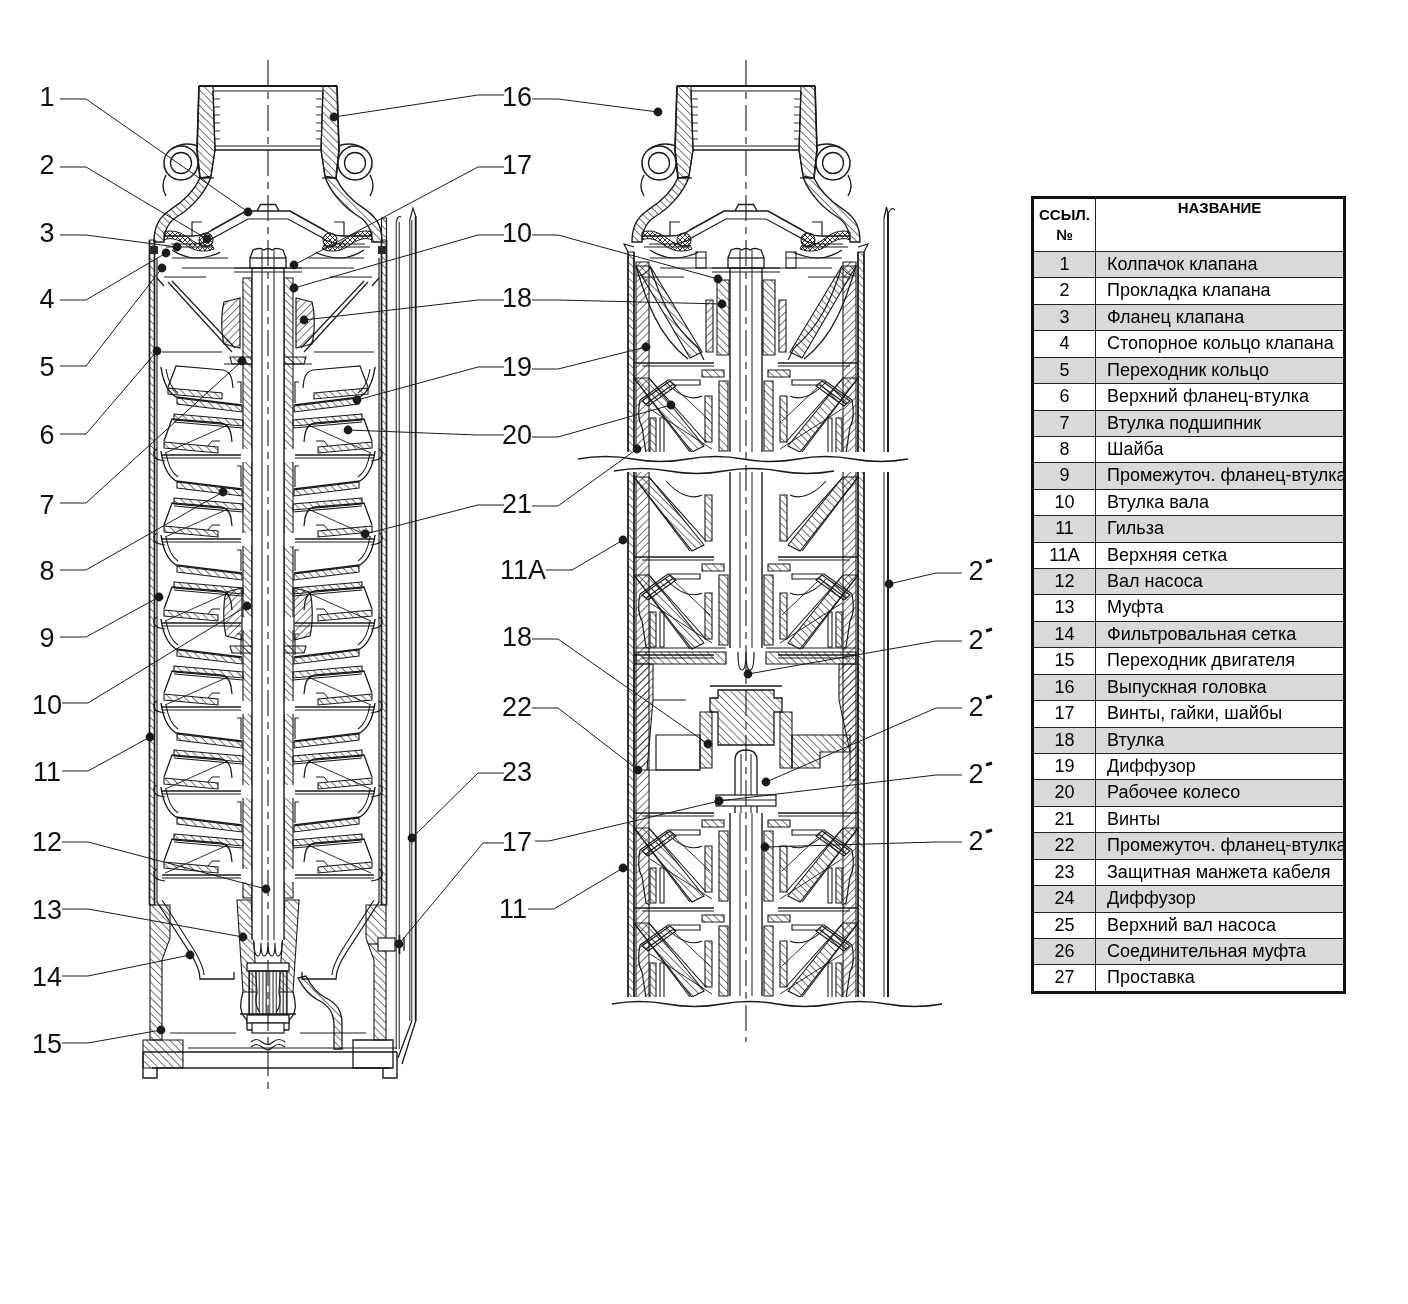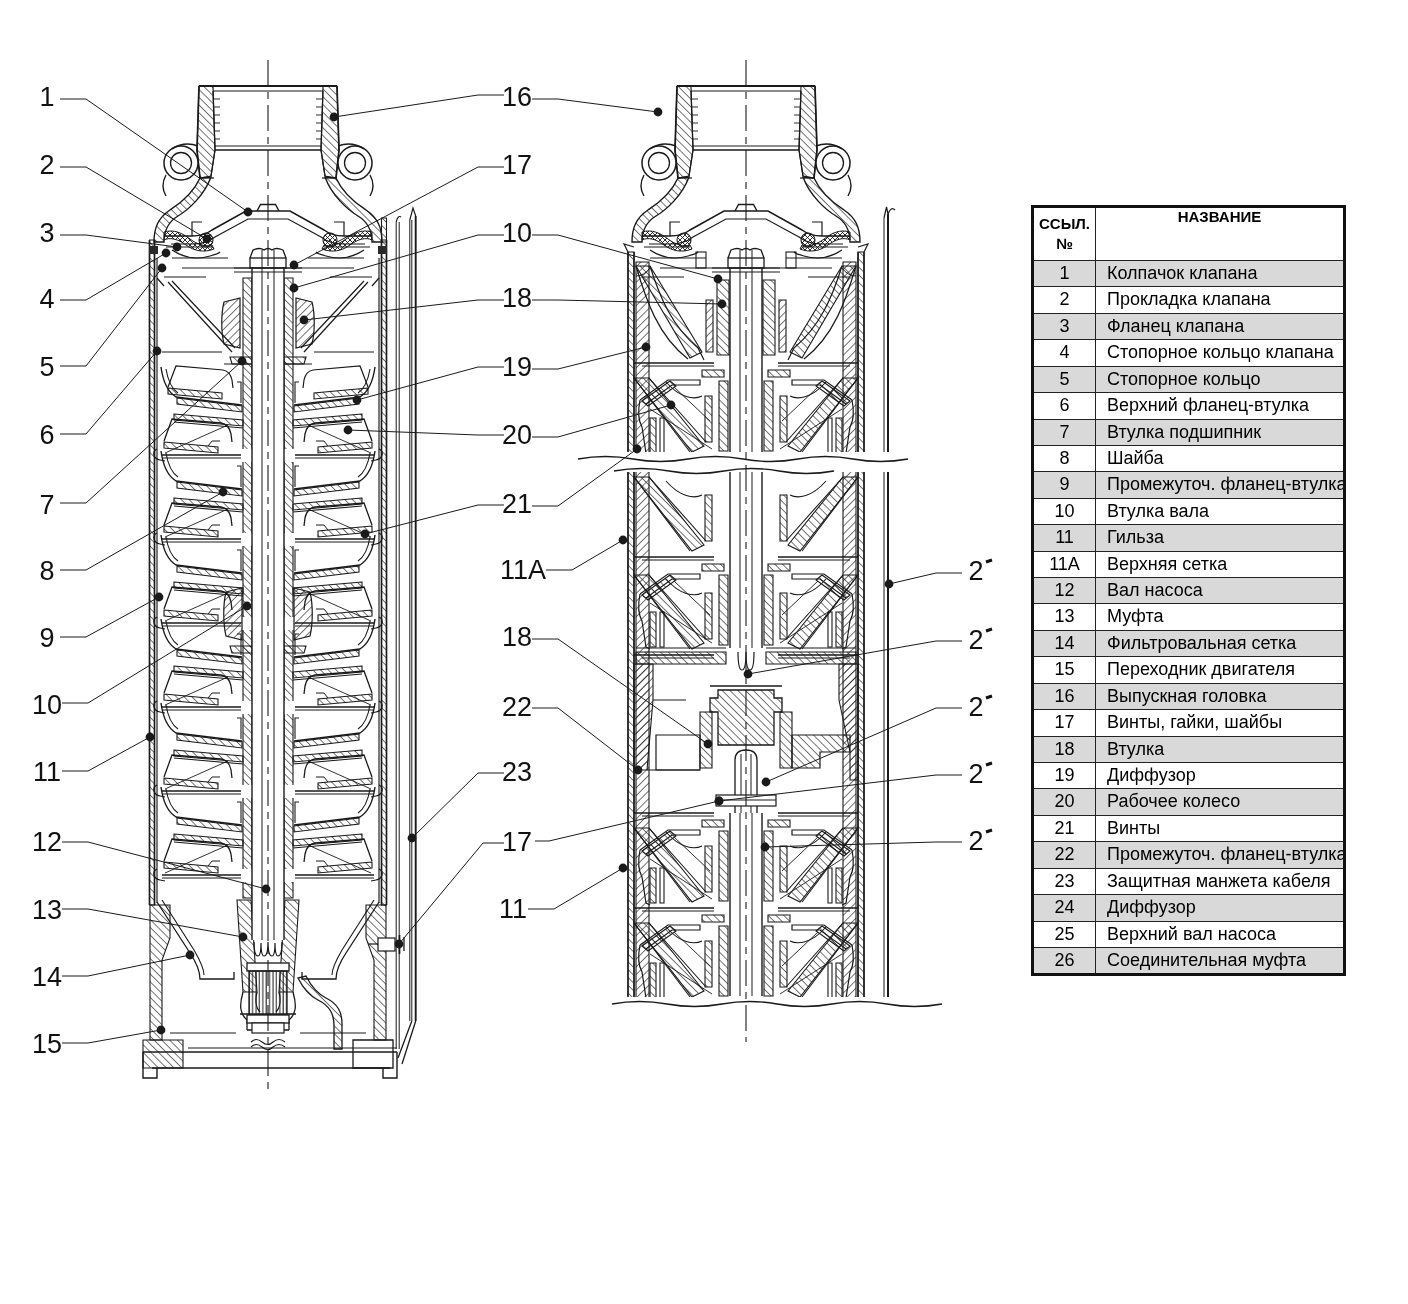--- a/index.html
+++ b/index.html
@@ -1,17 +1,17 @@
 <!DOCTYPE html>
 <html><head><meta charset="utf-8"><title>Pump diagram</title>
 <style>
 html,body{margin:0;padding:0;background:#fff;}
 #page{position:relative;width:1408px;height:1304px;overflow:hidden;background:#fff;font-family:"Liberation Sans",sans-serif;}
 #page svg{position:absolute;left:0;top:0;}
-.tbl{position:absolute;left:1031px;top:205px;width:309px;border:3px solid #111;background:#fff;}
+.tbl{position:absolute;left:1031px;top:196px;width:309px;border:3px solid #111;background:#fff;}
 .tbl *{box-sizing:border-box;}
 .hdr{display:flex;height:52px;}
 .h1{width:62px;border-right:1.6px solid #222;text-align:center;font-weight:bold;font-size:15px;line-height:20px;padding-top:6px;}
 .h2{flex:1;text-align:center;font-weight:bold;font-size:15px;padding-top:0;}
 .row{display:flex;height:26.43px;border-top:1.5px solid #222;}
 .row.g{background:#d9d9d9;}
 .c1{width:62px;border-right:1.6px solid #222;text-align:center;font-size:18px;line-height:25px;}
 .c2{flex:1;padding-left:11px;font-size:18px;line-height:25px;white-space:nowrap;overflow:hidden;}
 </style></head>
 <body>
@@ -898,21 +898,21 @@
 <div class="row g">
         <div class="c1">3</div>
         <div class="c2">Фланец клапана</div>
       </div>
 <div class="row">
         <div class="c1">4</div>
         <div class="c2">Стопорное кольцо клапана</div>
       </div>
 <div class="row g">
         <div class="c1">5</div>
-        <div class="c2">Стопорное кольцо</div>
+        <div class="c2">Переходник кольцо</div>
       </div>
 <div class="row">
         <div class="c1">6</div>
         <div class="c2">Верхний фланец-втулка</div>
       </div>
 <div class="row g">
         <div class="c1">7</div>
         <div class="c2">Втулка подшипник</div>
       </div>
 <div class="row">
@@ -987,14 +987,18 @@
         <div class="c1">24</div>
         <div class="c2">Диффузор</div>
       </div>
 <div class="row">
         <div class="c1">25</div>
         <div class="c2">Верхний вал насоса</div>
       </div>
 <div class="row g">
         <div class="c1">26</div>
         <div class="c2">Соединительная муфта</div>
+      </div>
+<div class="row">
+        <div class="c1">27</div>
+        <div class="c2">Проставка</div>
       </div>
 </div>
 </div>
 </body></html>

